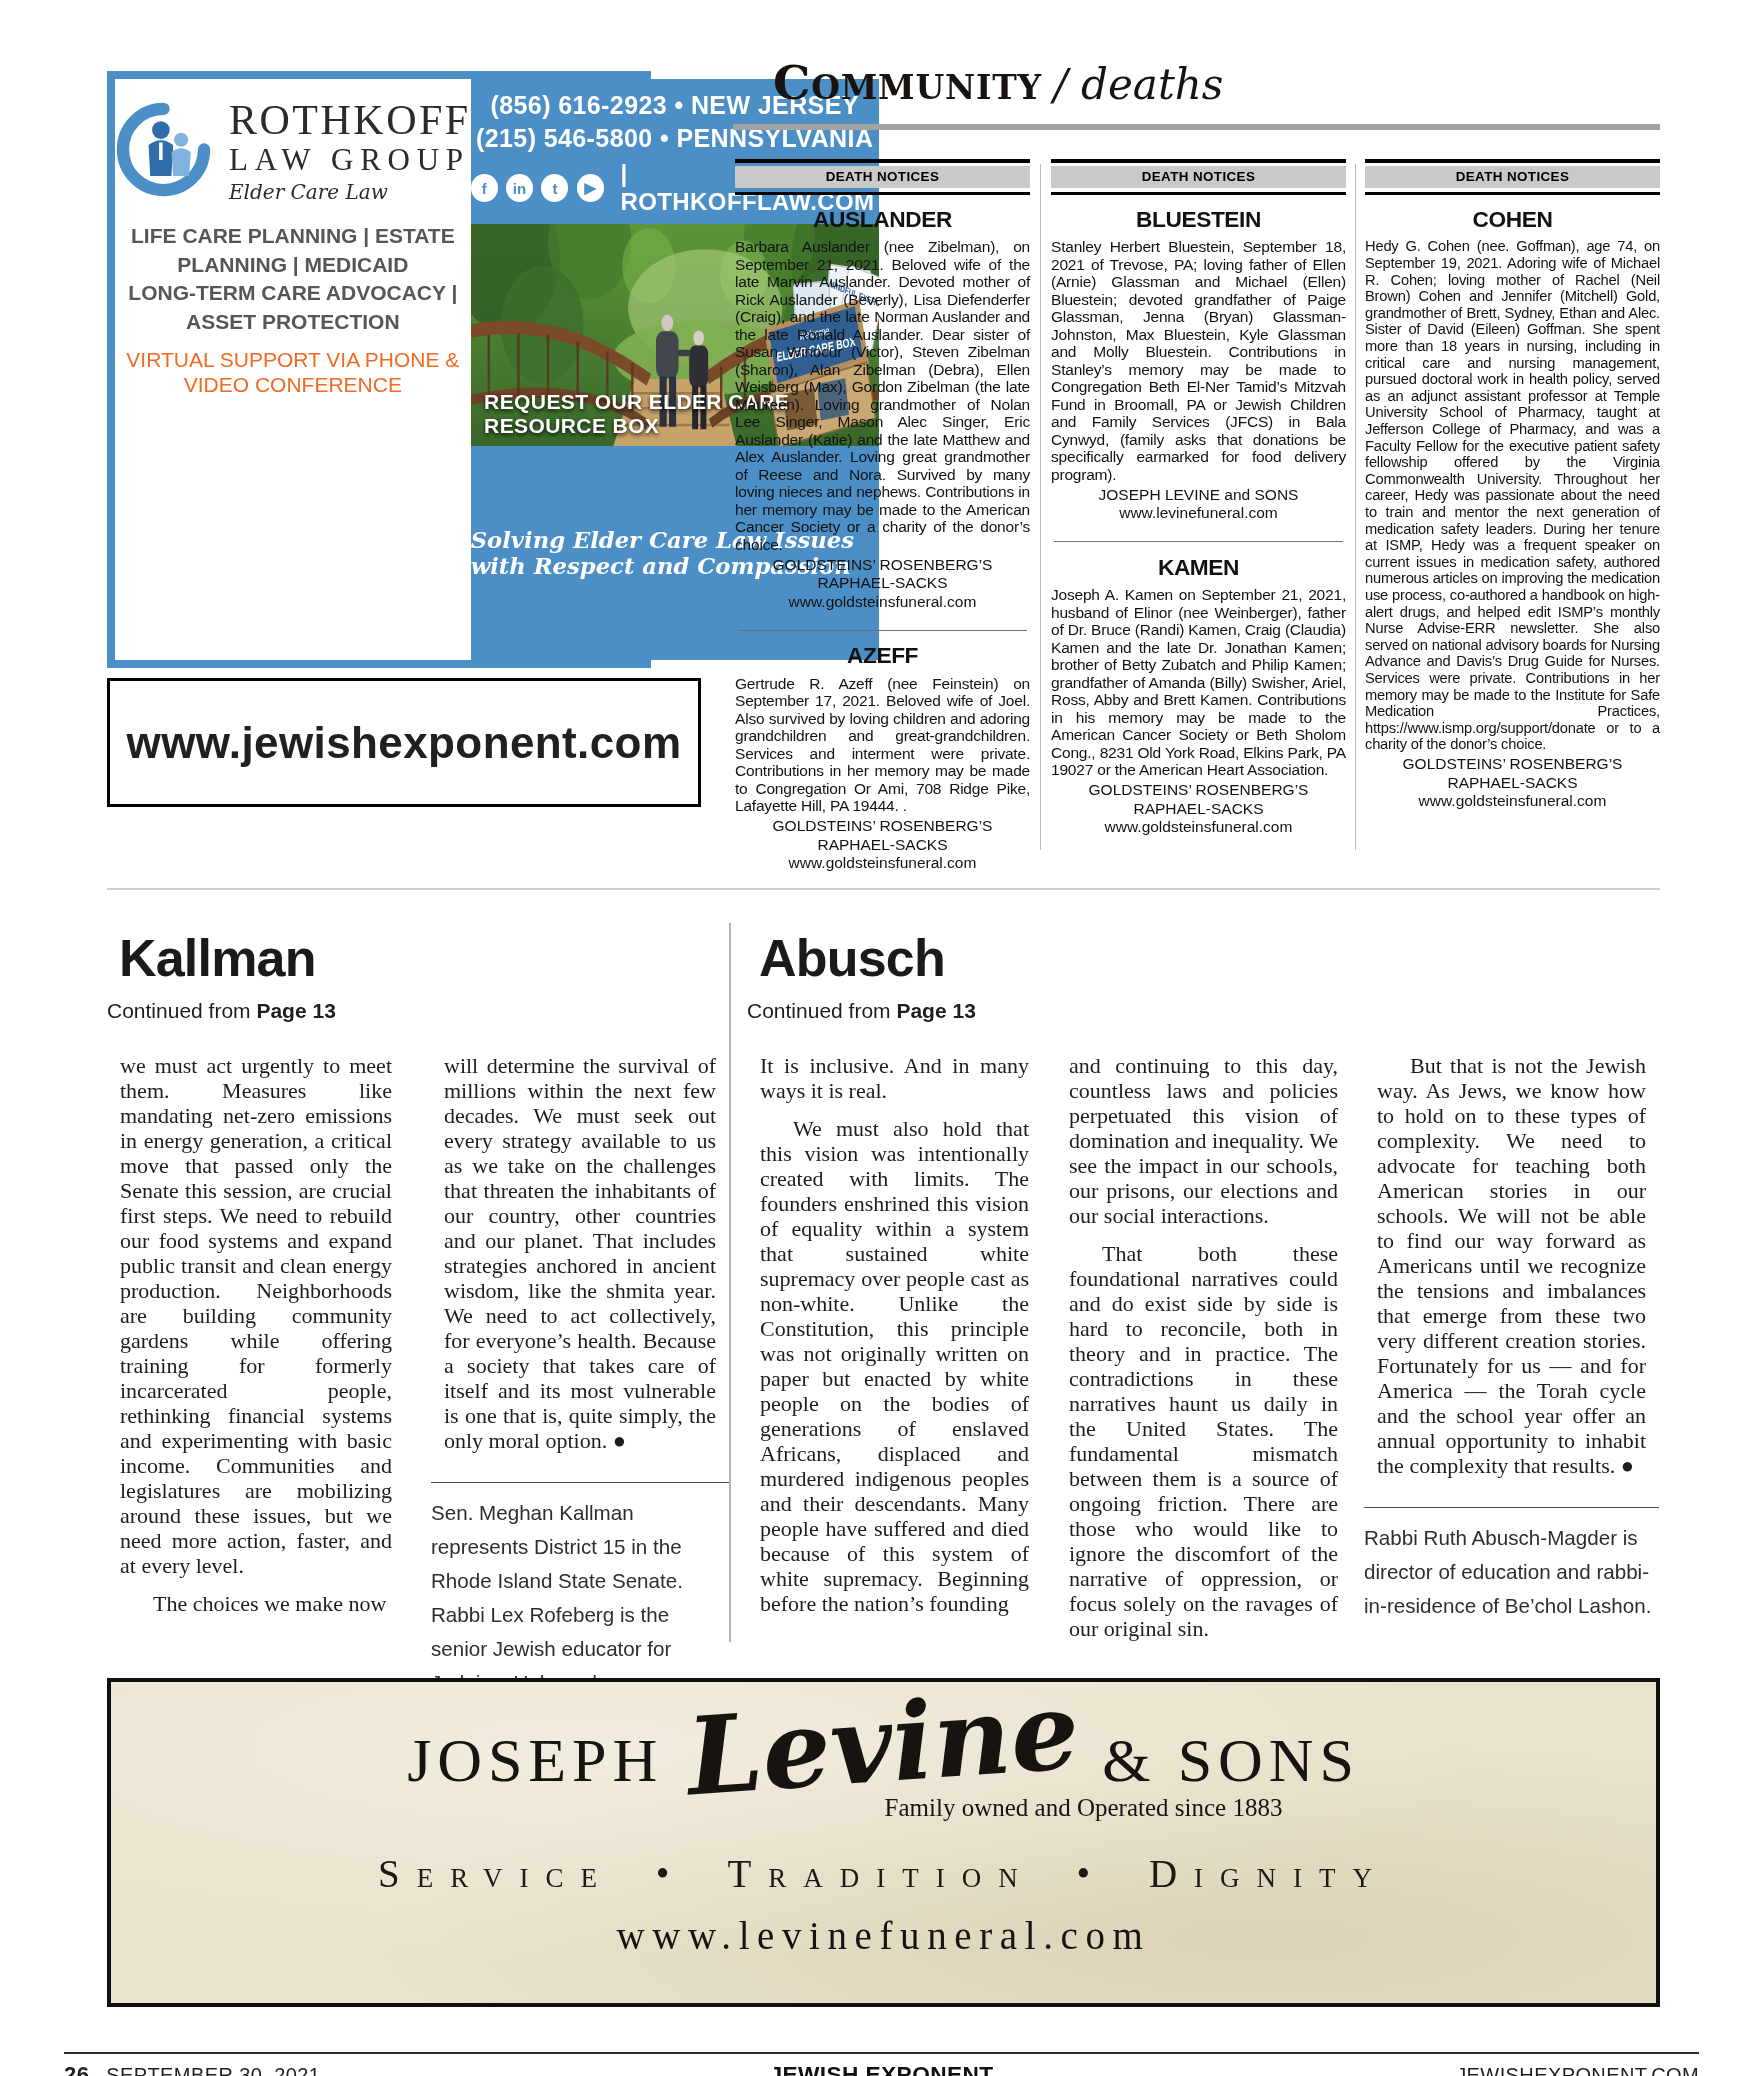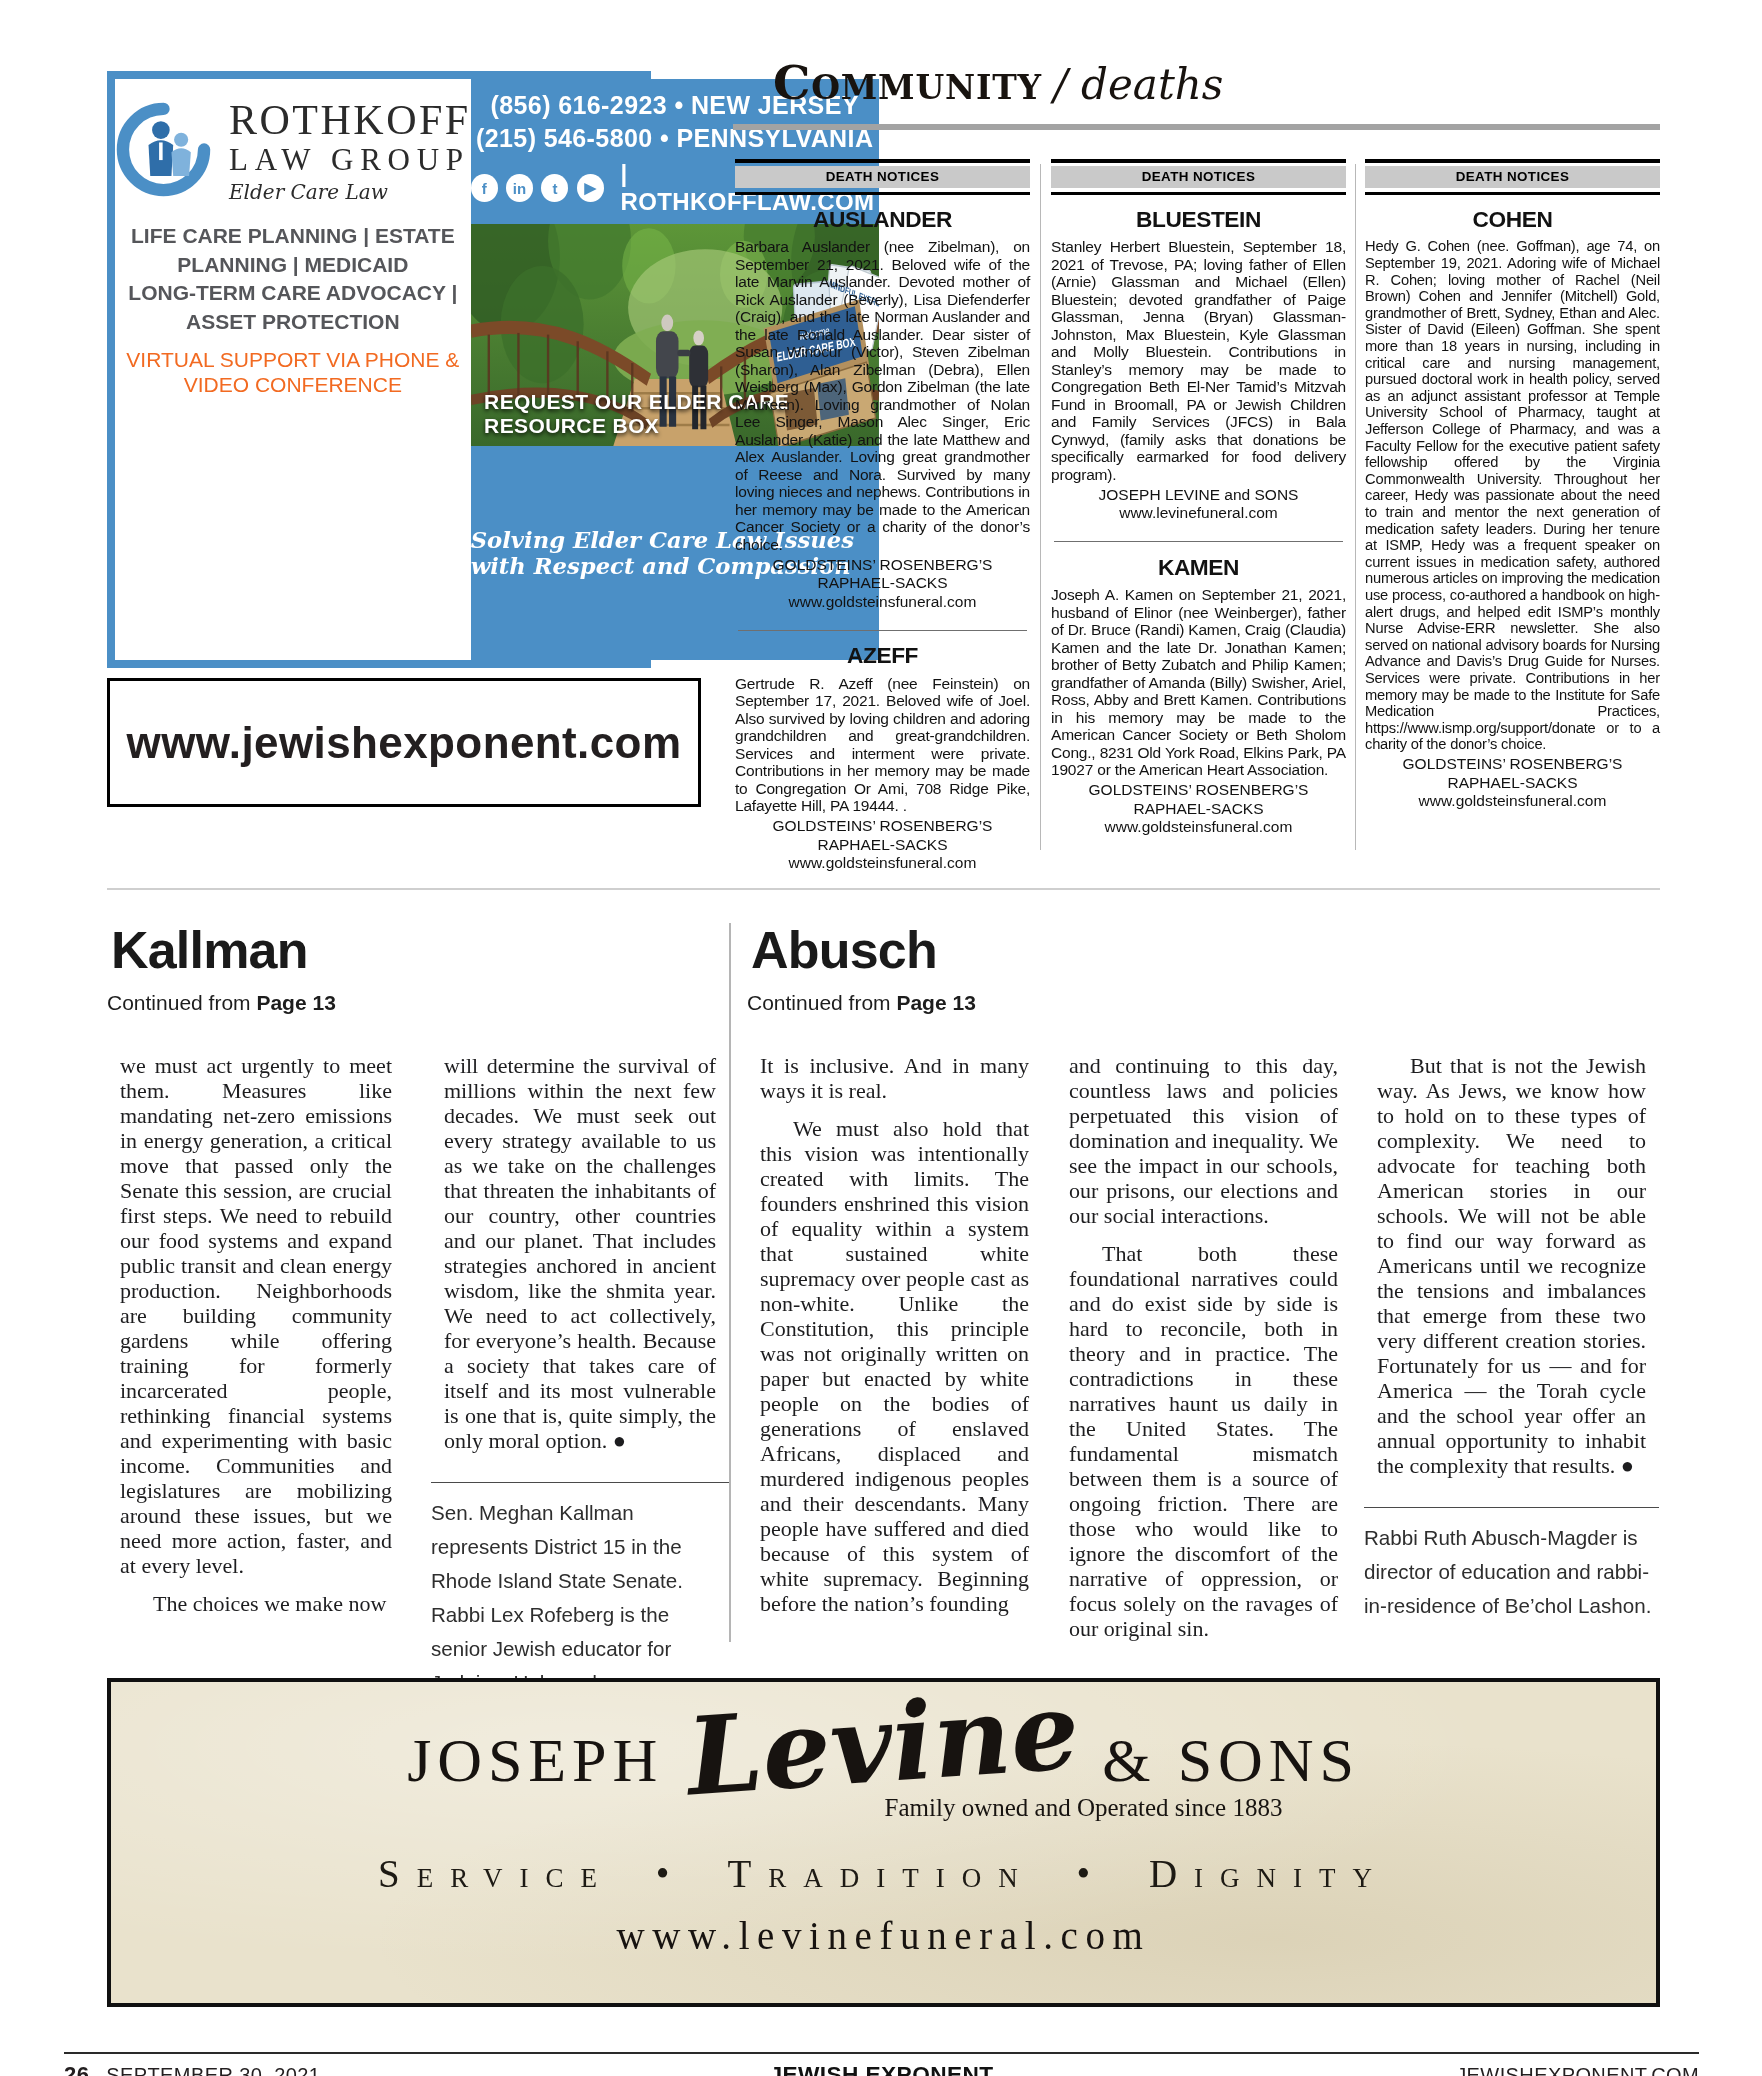--- a/index.html
+++ b/index.html
@@ -50,21 +50,21 @@
   .dn-body{font-size:15.5px;line-height:17.5px;text-align:justify;color:#121212;letter-spacing:-0.2px;}
   .dn-sig{text-align:center;font-size:15.5px;line-height:18.5px;margin-top:2.5px;color:#121212;}
   .dn-sig div{margin:0;}
   .dn-sep{border-top:1.7px solid #6f6f6f;margin:18.5px 3.4px 3.4px;}
   .dn-compact .dn-body{font-size:14.7px;line-height:16.6px;}
   .dn-vr{width:0.8px;background:#b8b8b8;}
 
   .section-rule{left:107px;top:888px;width:1553px;height:1.7px;background:#cfcfcf;}
 
   
-  .art-head h1{margin:4px;font-size:52px;font-weight:700;letter-spacing:-0.8px;color:#1a1a1a;line-height:1;}
+  .art-head h1{margin:12px;font-size:52px;font-weight:700;letter-spacing:-0.8px;color:#1a1a1a;line-height:1;}
   .art-continued{margin-top:15px;font-size:21px;color:#1d1d1d;}
   .art-continued strong{font-weight:700;}
   .art-col{font-family:"Liberation Serif",serif;font-size:22px;line-height:25px;text-align:justify;color:#1d1d1f;}
   .art-col p{margin:13px;}
   .art-col p + p{text-indent:1.5em;}
   .art-col .indent-first p:first-child{text-indent:1.5em;}
   .bio{border-top:1.7px solid #4a4a4a;margin-top:28.5px;padding-top:13.4px;font-family:"Liberation Sans",sans-serif;
        font-size:20.6px;line-height:34px;text-align:left;color:#2e2e2e;}
   .article-vr{left:729px;top:923px;width:1.7px;height:719px;background:#b5b5b5;}
 

